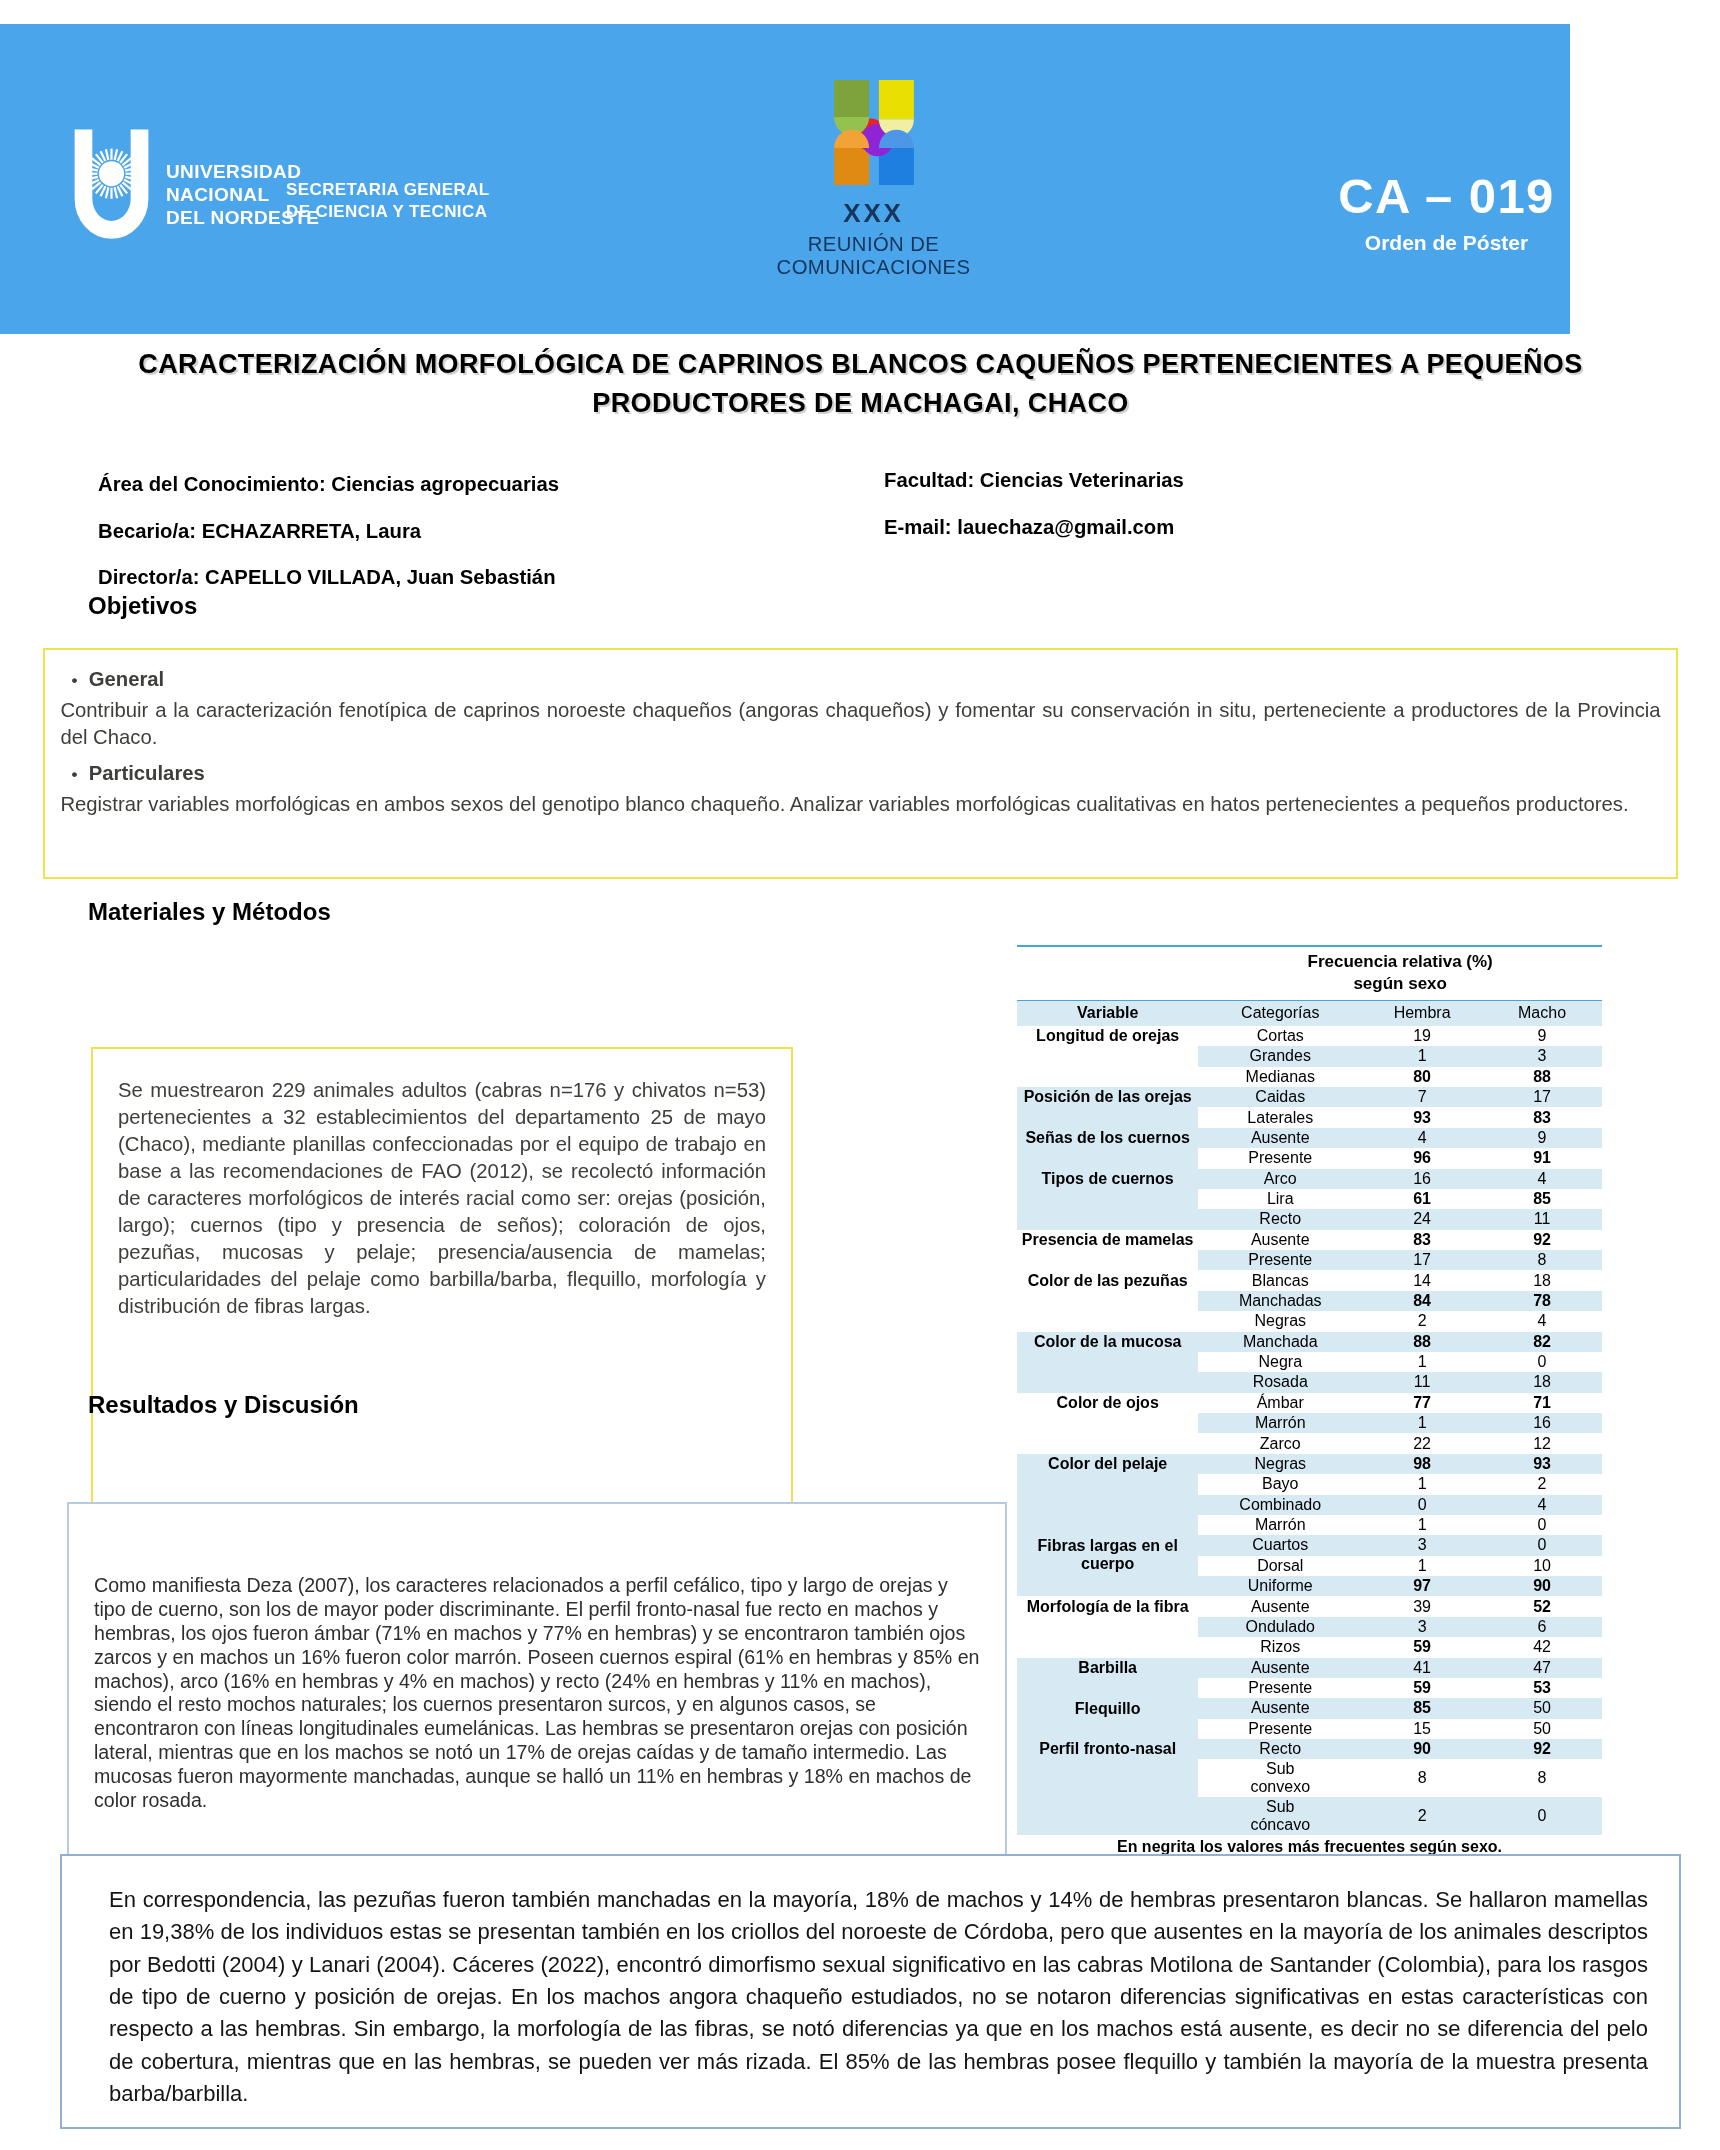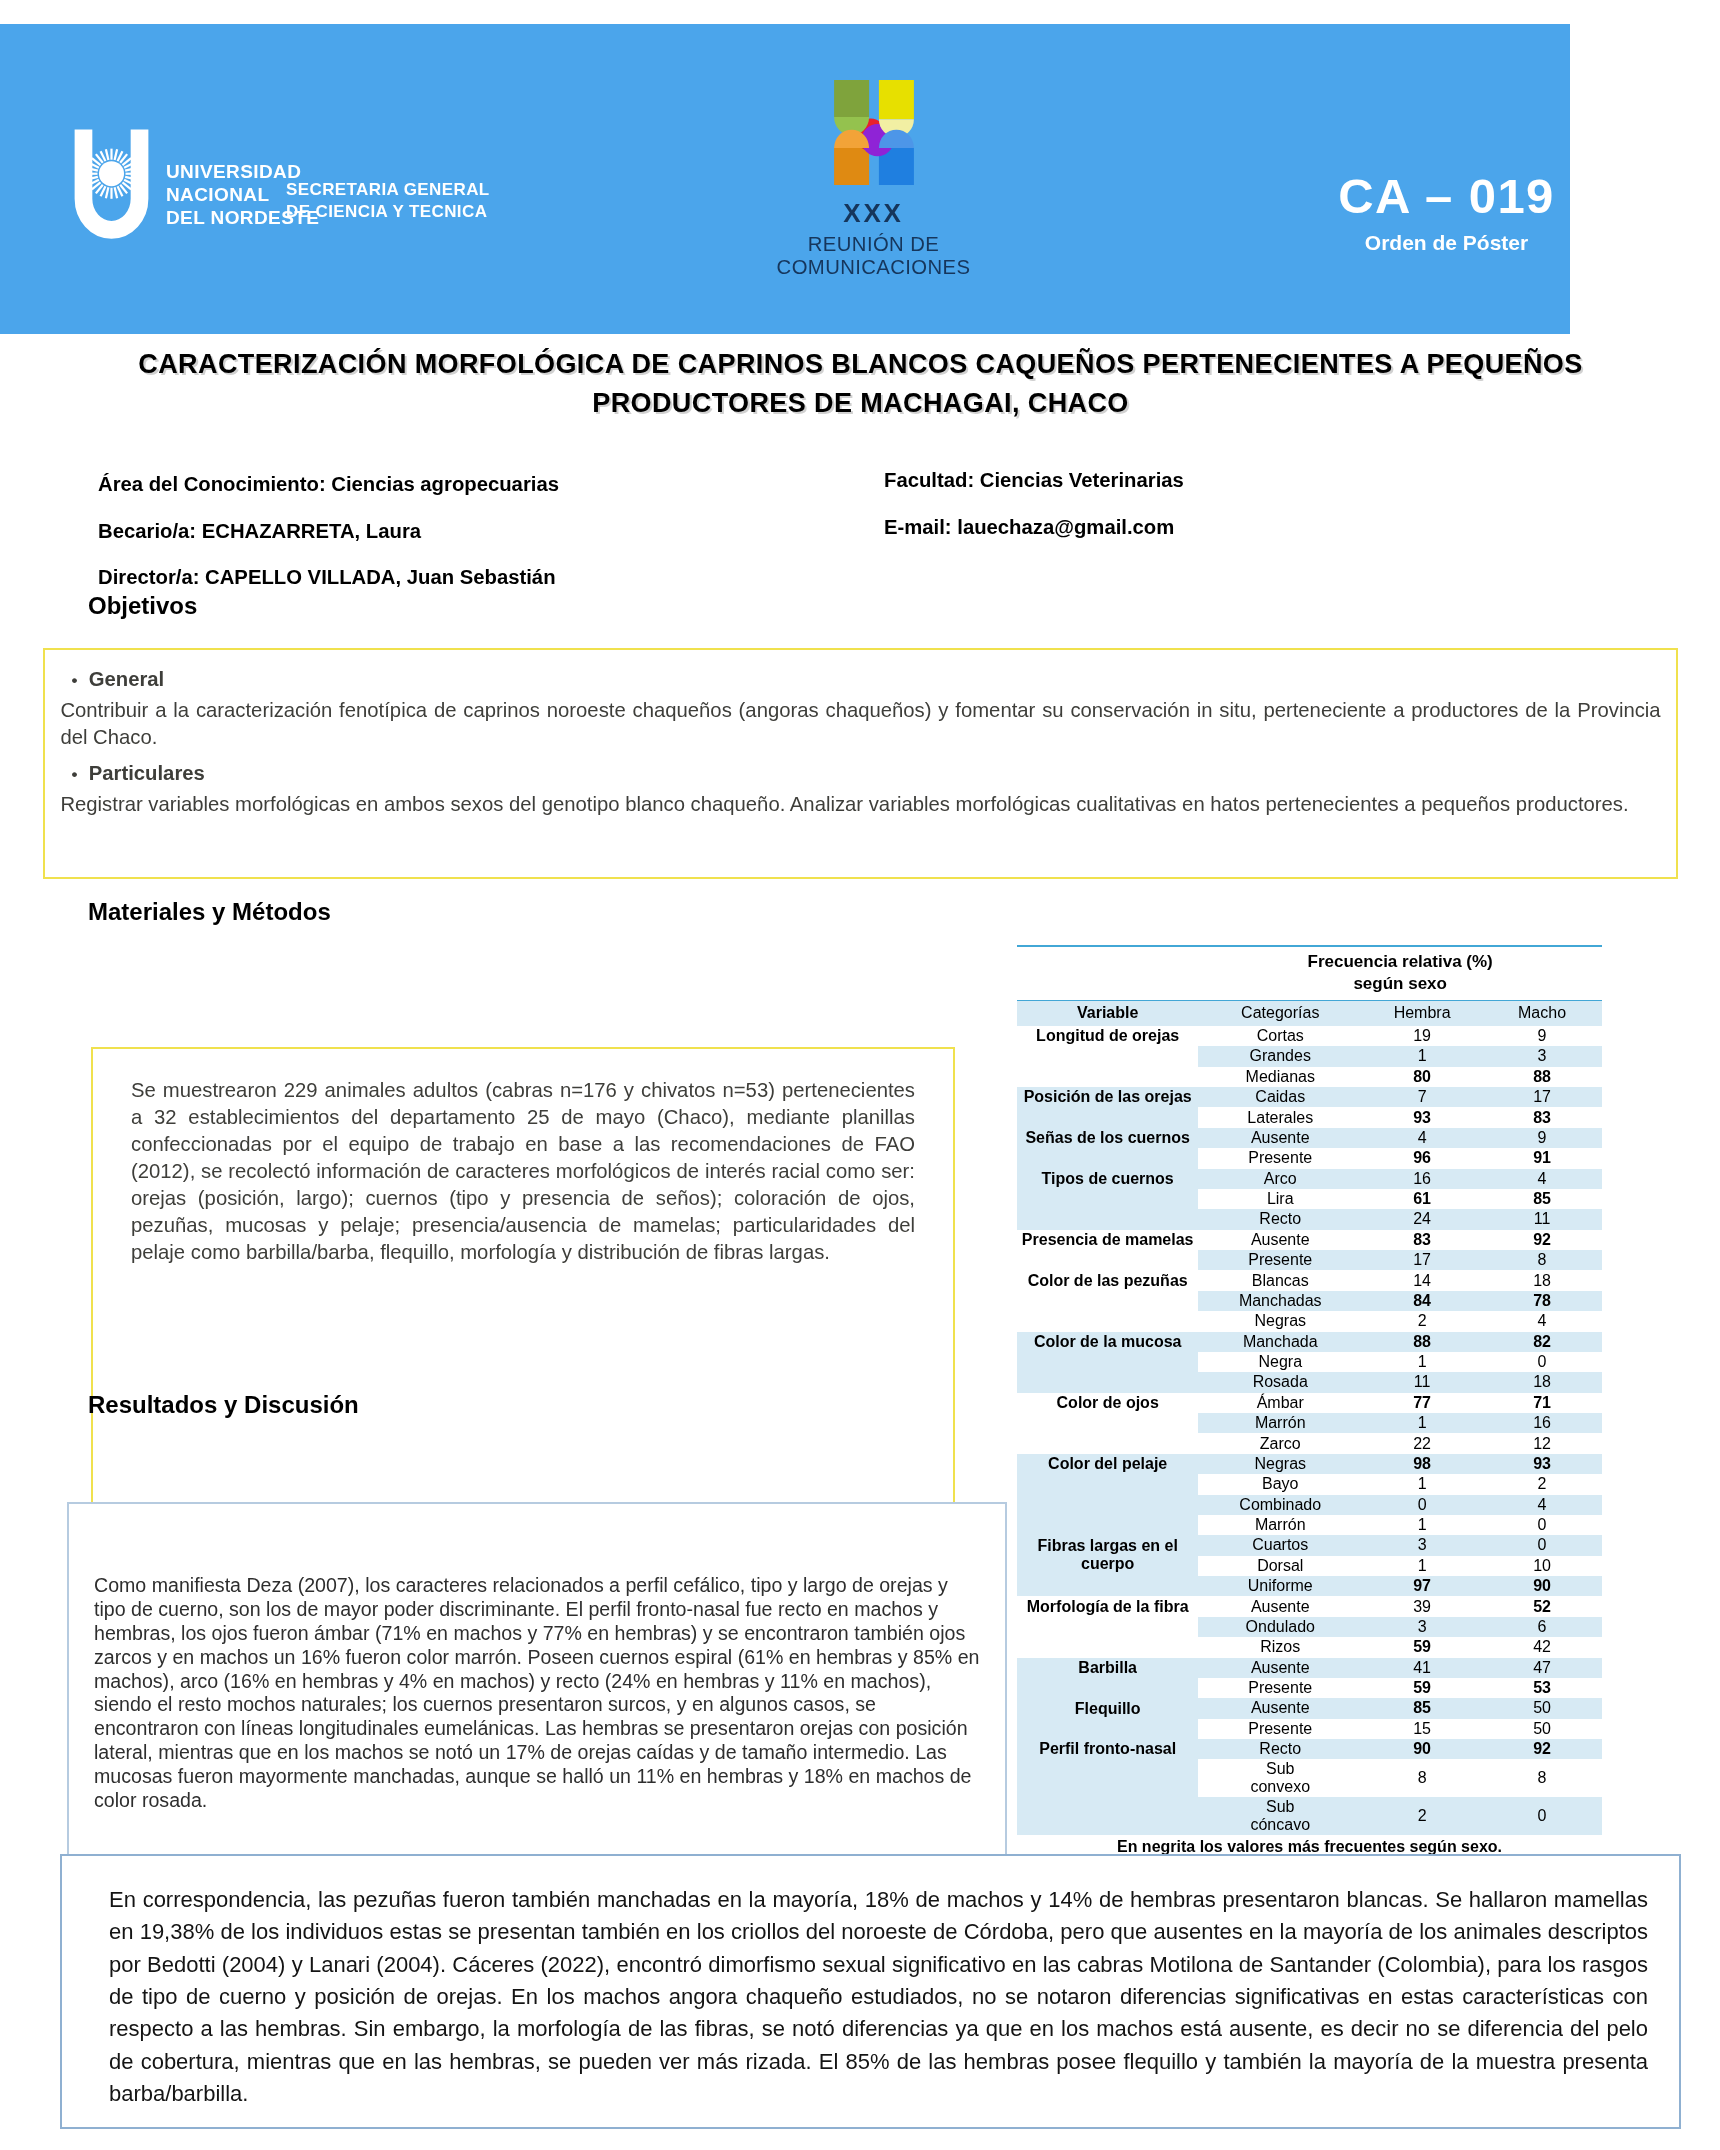--- a/index.html
+++ b/index.html
@@ -47,21 +47,21 @@
   #h-objetivos{left:88px;top:592px;}
   #h-materiales{left:88px;top:898px;}
   #h-resultados{left:88px;top:1391px;}
 
   
   .box{position:absolute;box-sizing:border-box;background:#fff;}
   .box-yellow{border:2.1px solid var(--yellow);}
   .box-blue{border:2.1px solid var(--boxblue);}
   .box-blue2{border:2.1px solid var(--boxblue2);}
   #box-objetivos{left:43px;top:648px;width:1635px;height:231px;padding:15.4px 15.4px;}
-  #box-materiales{left:91px;top:1047px;width:864px;height:546px;padding:28px 38px;}
+  #box-materiales{left:91px;top:1047px;width:702px;height:546px;padding:28px 25px;}
   #box-resultados{left:67px;top:1502px;width:940px;height:361px;padding:70px 25px 7px 25px;}
   #box-bottom{left:60px;top:1854px;width:1621px;height:275px;padding:28px 31px 0 47px;}
 
   .para{font-size:20.3px;color:var(--textgray);text-align:justify;line-height:1.33;margin:0 0 11.2px 0;}
   .bullet-row{display:flex;align-items:baseline;gap:11.2px;margin:2.8px 0 5.6px 11.2px;
               font-size:20.3px;font-weight:bold;color:var(--textgray);}
   .bullet-dot{font-size:17px;}
   #box-resultados .para{text-align:left;color:#2e2e2e;line-height:1.22;margin:0;font-size:19.6px;}
   #box-bottom .para{font-size:22px;line-height:1.47;color:#141414;margin:0;}
 

